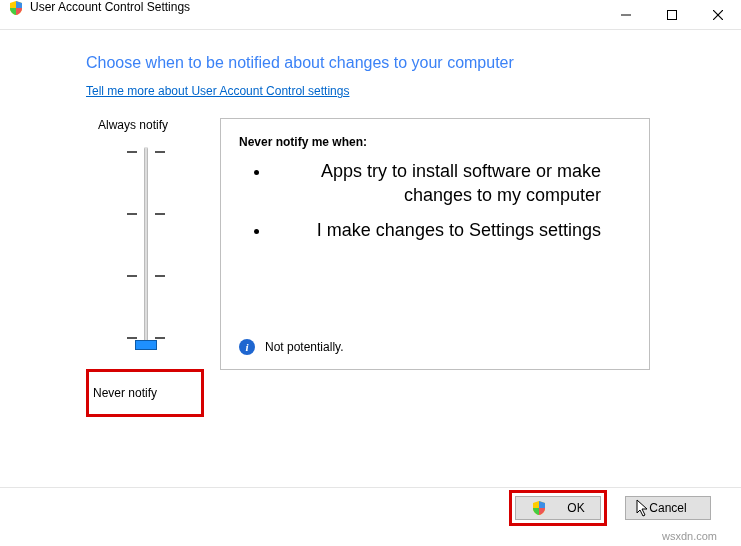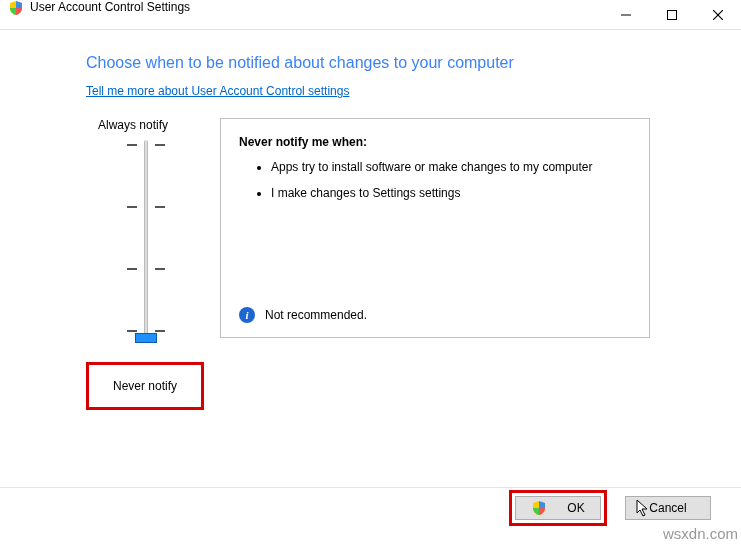--- a/index.html
+++ b/index.html
@@ -6,38 +6,38 @@
     body { font-family: "Segoe UI", Tahoma, sans-serif; font-size: 12px; background: #fff; width: 741px; height: 546px; position: relative; color: #000; }
     .titlebar { display: flex; align-items: flex-start; height: 30px; border-bottom: 1px solid #e5e5e5; padding-left: 8px; }
     .titlebar .winbtns { margin-left: auto; display: flex; }
     .winbtn { width: 46px; height: 30px; display: flex; align-items: center; justify-content: center; font-size: 14px; font-family: Arial; }
     .content { padding: 24px 30px 0 86px; }
     .heading { color: #3b82f6; font-size: 16px; font-weight: 400; margin-bottom: 12px; }
     .desc { font-size: 12px; margin-bottom: 2px; }
     .link { color: #0066cc; text-decoration: underline; font-size: 12px; display: inline-block; }
     .main-row { display: flex; margin-top: 20px; }
     .slider-col { width: 118px; }
-    .slider-top { font-size: 12px; margin-bottom: 6px; padding-left: 12px;}
+    .slider-top { font-size: 12px; margin-bottom: 13px; padding-left: 12px;}
     .slider-track-wrap { position: relative; height: 210px; width: 60px; margin: 0 auto; }
     .slider-track { position: absolute; left: 29px; top: 2px; width: 4px; height: 200px; background: linear-gradient(to right,#aaa,#eee,#aaa); border-radius: 2px;}
     .tick { position: absolute; width: 38px; display:flex; justify-content: space-between;}
     .tick span { width: 10px; height: 2px; background:#555; display:block;}
     .slider-thumb { position: absolute; left: 20px; width: 22px; height: 10px; background: #1e90ff; border:1px solid #0d5aa7;}
-    .slider-bottom { margin-top: 14px; text-align:center; font-size:12px; border:3px solid #d60000; padding: 14px 4px;}
-    .notify-box { border: 1px solid #bfbfbf; width: 430px; height: 220px; padding: 16px 18px; position: relative; margin-left: 16px;}
+    .slider-bottom { margin-top: 14px; text-align:left; font-size:12px; border:3px solid #d60000; padding: 14px 4px;}
+    .notify-box { border: 1px solid #bfbfbf; width: 430px; height: 252px; padding: 16px 18px; position: relative; margin-left: 16px;}
     .nb-title { font-weight: 700; font-size: 12px; margin-bottom: 10px;}
-    .nb-list { list-style: disc; padding-left: 32px; font-size: 12px; }
+    .nb-list { list-style: disc; padding-left: 32px; font-size: 18px; text-align: right; }
     .nb-list li { margin-bottom: 10px; line-height:1.35; padding-right:30px;}
     .nb-footer { position:absolute; bottom: 14px; left:18px; display:flex; align-items:center; gap:10px; font-size:12px;}
     .info-icon { width:16px; height:16px; border-radius:50%; background:#1e66d0; color:#fff; display:flex; align-items:center; justify-content:center; font-family:Georgia; font-style:italic; font-weight:bold; font-size:11px;}
     .footer { position:absolute; bottom: 20px; right: 30px; display:flex; gap:18px; align-items:center;}
     .btn-wrap.highlight { border:3px solid #d60000; padding:3px;}
     button.win { width:86px; height:24px; background:#e1e1e1; border:1px solid #adadad; font-family:inherit; font-size:12px; display:flex; align-items:center; justify-content:center; gap:20px;}
     .btn-hr { position:absolute; bottom:58px; left:0; right:0; height:1px; background:#e5e5e5;}
-    .watermark { position:absolute; bottom:4px; right:3px; font-size:15px; color:#999;}
+    .watermark { position:absolute; bottom:4px; right:24px; font-size:11px; color:#999;}
     .shield { width:16px; height:16px; display:inline-block;}
     .cursor { position:absolute; width:14px; height:18px; pointer-events:none;}
   </style>
 </head>
 <body>
 
 <div class="titlebar">
   <span class="shield">
     <svg viewBox="0 0 16 16">
         <path d="M8 1 L14 3 V8 C14 12 11 14.5 8 15 C5 14.5 2 12 2 8 V3 Z" fill="#fc0"></path>
@@ -98,21 +98,21 @@
     </div>
 
     <div class="notify-box">
       <div class="nb-title">Never notify me when:</div>
       <ul class="nb-list">
         <li>Apps try to install software or make changes to my computer</li>
         <li>I make changes to Settings settings</li>
       </ul>
       <div class="nb-footer">
         <span class="info-icon">i</span>
-        <span>Not recommended.</span>
+        <span>Not potentially.</span>
       </div>
     </div>
   </div>
 </div>
 
 <div class="btn-hr"></div>
 
 <div class="footer">
   <div class="btn-wrap highlight">
     <button class="win">

